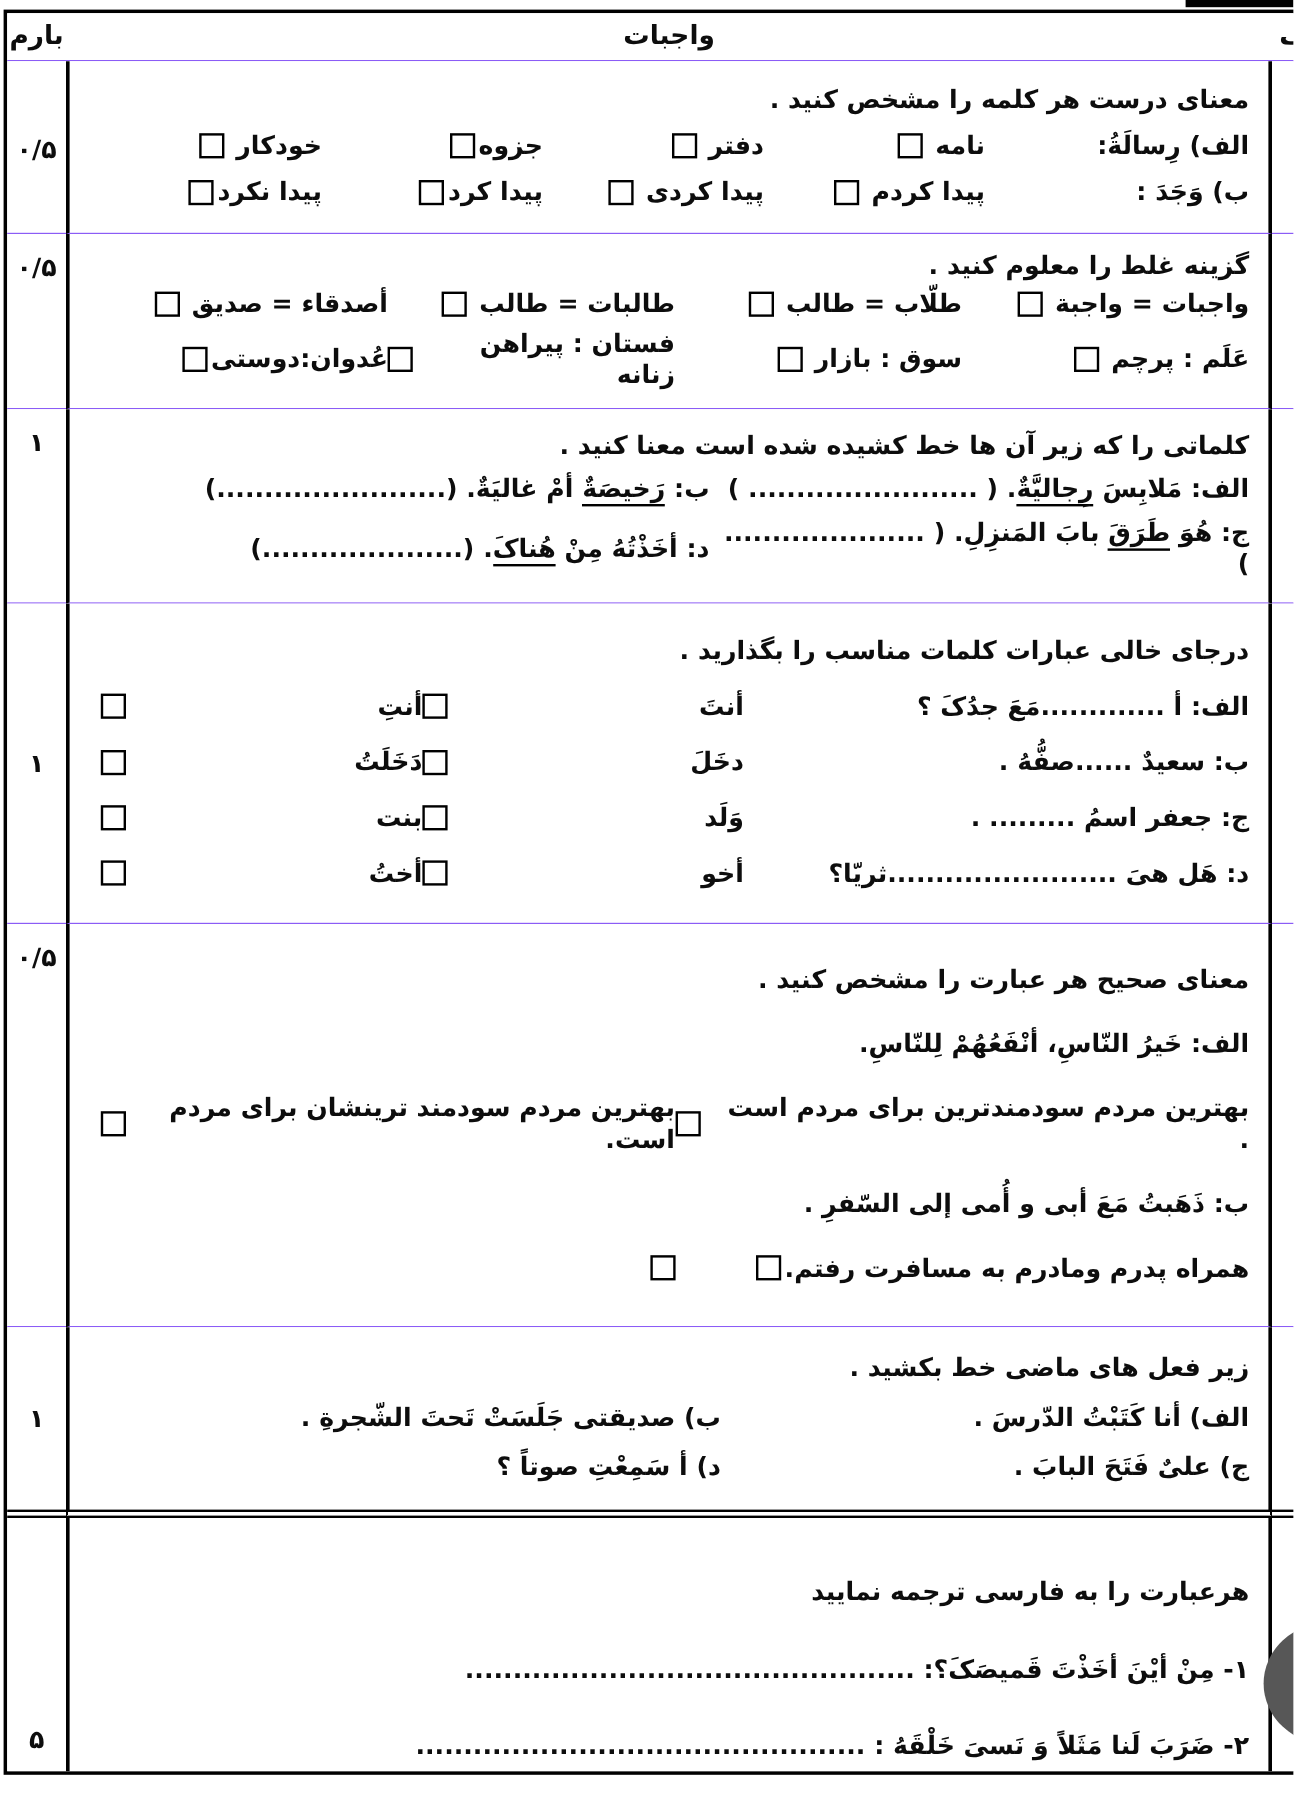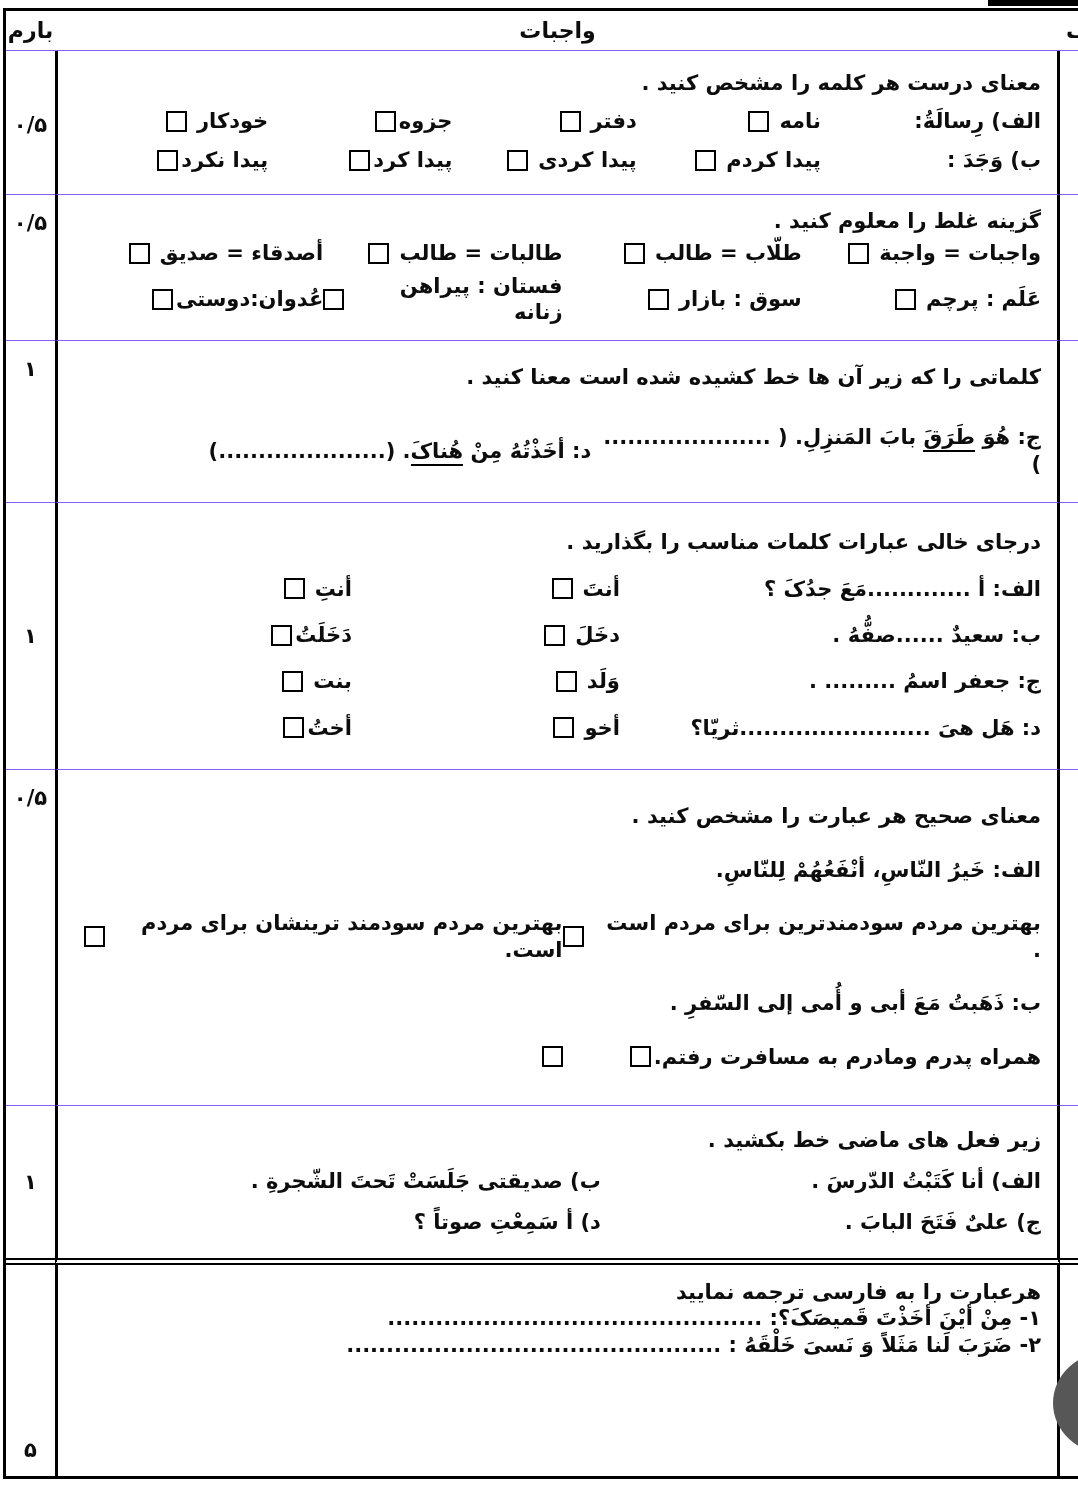--- a/index.html
+++ b/index.html
@@ -42,21 +42,21 @@
   .opt { flex:1; display:flex; align-items:center; gap:10px; }
   .opt.tight { gap:3px; }
   .cb { flex:0 0 auto; width:21px; height:21px; border:2.5px solid #000; background:#fff; display:inline-block; }
 
   .two-col { display:grid; grid-template-columns:47% 53%; align-items:center; }
   .two-col.q6 { grid-template-columns:46% 54%; }
   .u-word { border-bottom:2.5px solid #000; padding-bottom:1px; }
 
   .fill-row { display:flex; align-items:center; }
   .fill-row .stem { flex:0 0 44%; }
-  .fill-row .opt { flex:1; }
+  .fill-row .opt { flex:1;justify-content:space-between; }
 
   .half-opts { display:flex; align-items:center; }
   .half-opts .opt { flex:1; }
 
   .tr-line { font-size:21px; }
 </style>
 </head>
 <body>
 
 <div class="sheet">
@@ -161,20 +161,22 @@
       </div>
     </div>
     <div class="cell score-cell s-top">
         <span>۰/۵</span>
       </div>
 
     <div class="cell"></div>
     <div class="cell q-cell">
       <div class="title">کلماتی را که زیر آن ها خط کشیده شده است معنا کنید .</div>
       <div class="two-col">
+        <span><span>الف: مَلابِسَ </span><span class="u-word">رِجالیَّةٌ</span><span>.  ( ........................ )</span></span>
+        <span><span>ب: </span><span class="u-word">رَخیصَةٌ</span><span> أمْ غالیَةٌ. (........................)</span></span>
       </div>
       <div class="two-col">
         <span><span>ج: هُوَ </span><span class="u-word">طَرَقَ</span><span> بابَ المَنزِلِ.   ( ..................... )</span></span>
         <span><span>د: أخَذْتُهُ مِنْ </span><span class="u-word">هُناکَ</span><span>. (.....................)</span></span>
       </div>
     </div>
     <div class="cell score-cell s-top">
         <span>۱</span>
       </div>
 
@@ -269,21 +271,21 @@
       <div class="two-col q6">
         <span>ج) علیٌ فَتَحَ البابَ .</span>
         <span>د) أ سَمِعْتِ صوتاً ؟</span>
       </div>
     </div>
     <div class="cell score-cell s-mid dbl">
         <span>۱</span>
       </div>
 
     <div class="cell" style="border-bottom:none"></div>
-    <div class="cell q-cell" style="border-bottom:none; justify-content:flex-start; padding-top:14px;">
+    <div class="cell q-cell" style="border-bottom:none; justify-content:flex-end; gap:38px; padding-top:14px;">
       <div class="title">هرعبارت را به فارسی ترجمه نمایید</div>
       <div class="tr-line">۱- مِنْ أیْنَ أخَذْتَ قَمیصَکَ؟: ...............................................</div>
       <div class="tr-line">۲- ضَرَبَ لَنا مَثَلاً وَ نَسیَ خَلْقَهُ : ...............................................</div>
     </div>
     <div class="cell score-cell s-low" style="border-bottom:none">
         <span>۵</span>
       </div>
 
   </div>
 

